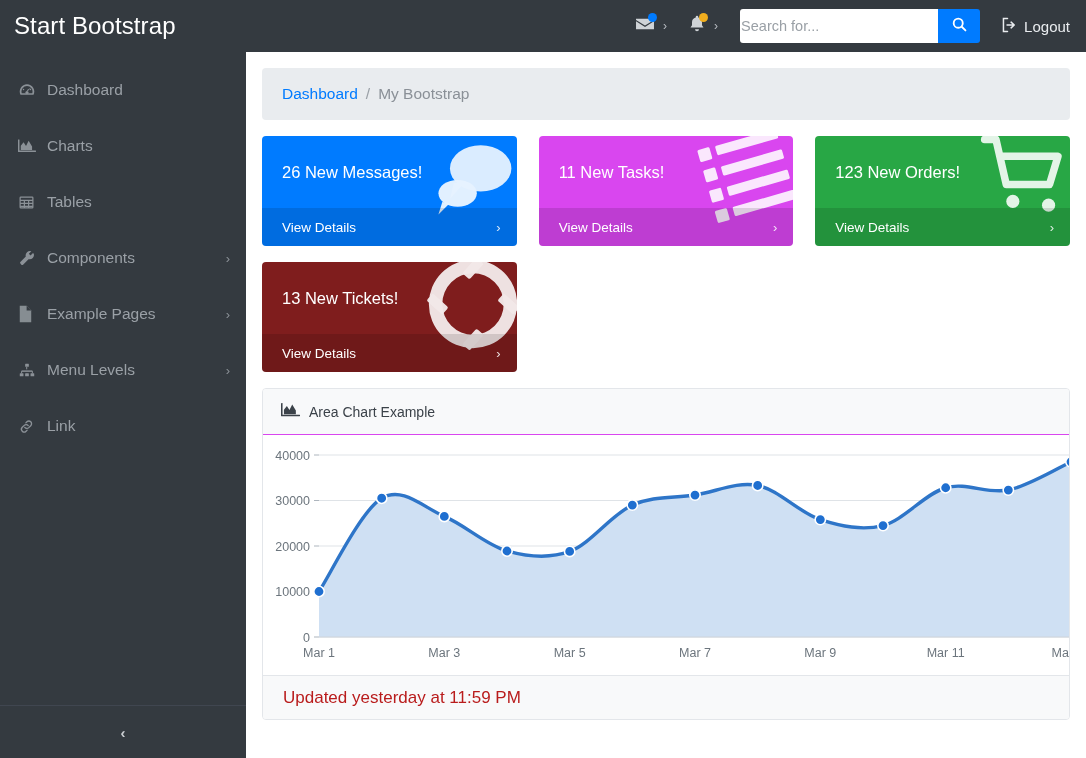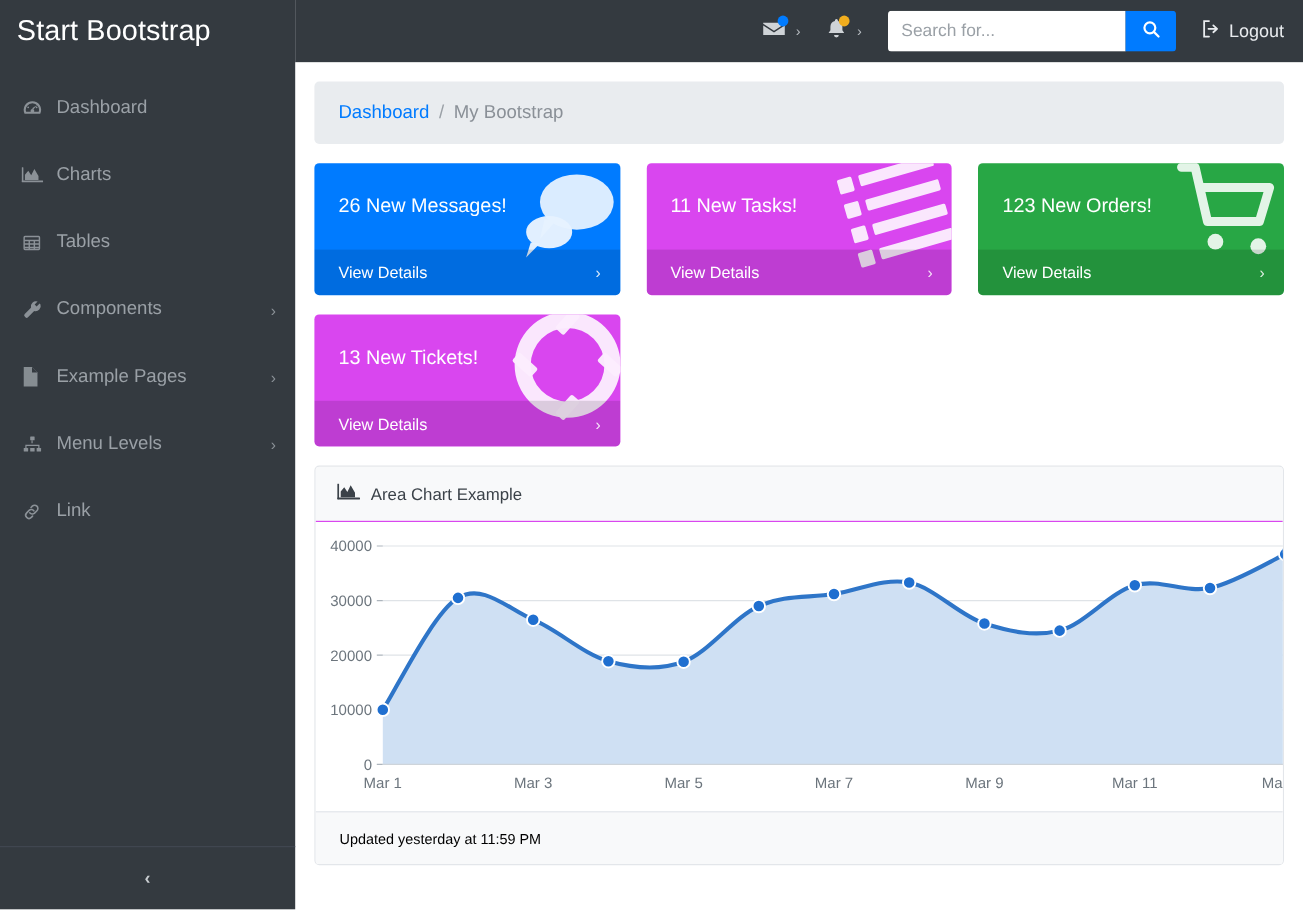--- a/index.html
+++ b/index.html
@@ -63,21 +63,21 @@
     position: absolute; width: 9px; height: 9px; border-radius: 50%;
     top: 13px; right: 20px;
   }
   .dropcaret { margin-left: 7px; font-size: 12px; color: #b6bbc0; }
   #search-wrap {
     display: flex; height: 34px; margin-left: 12px; margin-right: 10px;
     border-radius: 3px; overflow: hidden;
   }
   #search-input {
     width: 198px; border: 0; outline: 0;
-    padding: 0 11px; font-size: 14.5px;
+    padding: 0 1px; font-size: 14.5px;
     font-family: "Liberation Sans", sans-serif;
     color: #495057; background: #fff;
   }
   #search-input::placeholder { color: #9aa0a6; }
   #search-btn {
     width: 42px; background: #007bff; border: 0; cursor: pointer;
     display: flex; align-items: center; justify-content: center; color: #fff;
   }
   #logout-item { color: #e9ecef; font-size: 15px; gap: 6px; padding-right: 2px; }
 
@@ -118,38 +118,38 @@
   }
   .stat-footer .fchev { font-size: 13px; opacity: .85; }
   .stat-deco {
     position: absolute; right: -4px; top: -6px;
     opacity: .9; z-index: 1; pointer-events: none;
     color: rgba(255,255,255,.95);
   }
   .c-blue   { background: #007bff; }
   .c-yellow { background: #d946ef; }
   .c-green  { background: #28a745; }
-  .c-red    { background: #d946ef; text-align: right; }
+  .c-red    { background: #7f1d1d; text-align: right; }
   .c-yellow .stat-body, .c-yellow .stat-footer { color: #fff; }
 
   
   #chart-card {
     margin-top: 16px; border: 1px solid #e3e6ea; border-radius: 4px;
     background: #fff; overflow: hidden;
   }
   #chart-head {
     height: 46px; background: #f8f9fa; border-bottom: 1px solid #d946ef;
     display: flex; align-items: center; padding-left: 18px; gap: 9px;
     font-size: 14px; color: #3b4249;
   }
   #chart-body { padding: 6px 10px 2px 4px; background: #fff; }
   #chart-foot {
     height: 44px; background: #f8f9fa; border-top: 1px solid #e3e6ea;
     display: flex; align-items: center; padding-left: 20px;
-    font-size: 12px; color: #000000;
+    font-size: 17px; color: #b91c1c;
   }
   .axis-text { font-family: "Liberation Sans", sans-serif; font-size: 12.5px; fill: #6c757d; }
 </style>
 </head>
 <body>
 
 <div id="app">
 
   <div id="sidebar">
     <div id="brand">Start Bootstrap</div>

